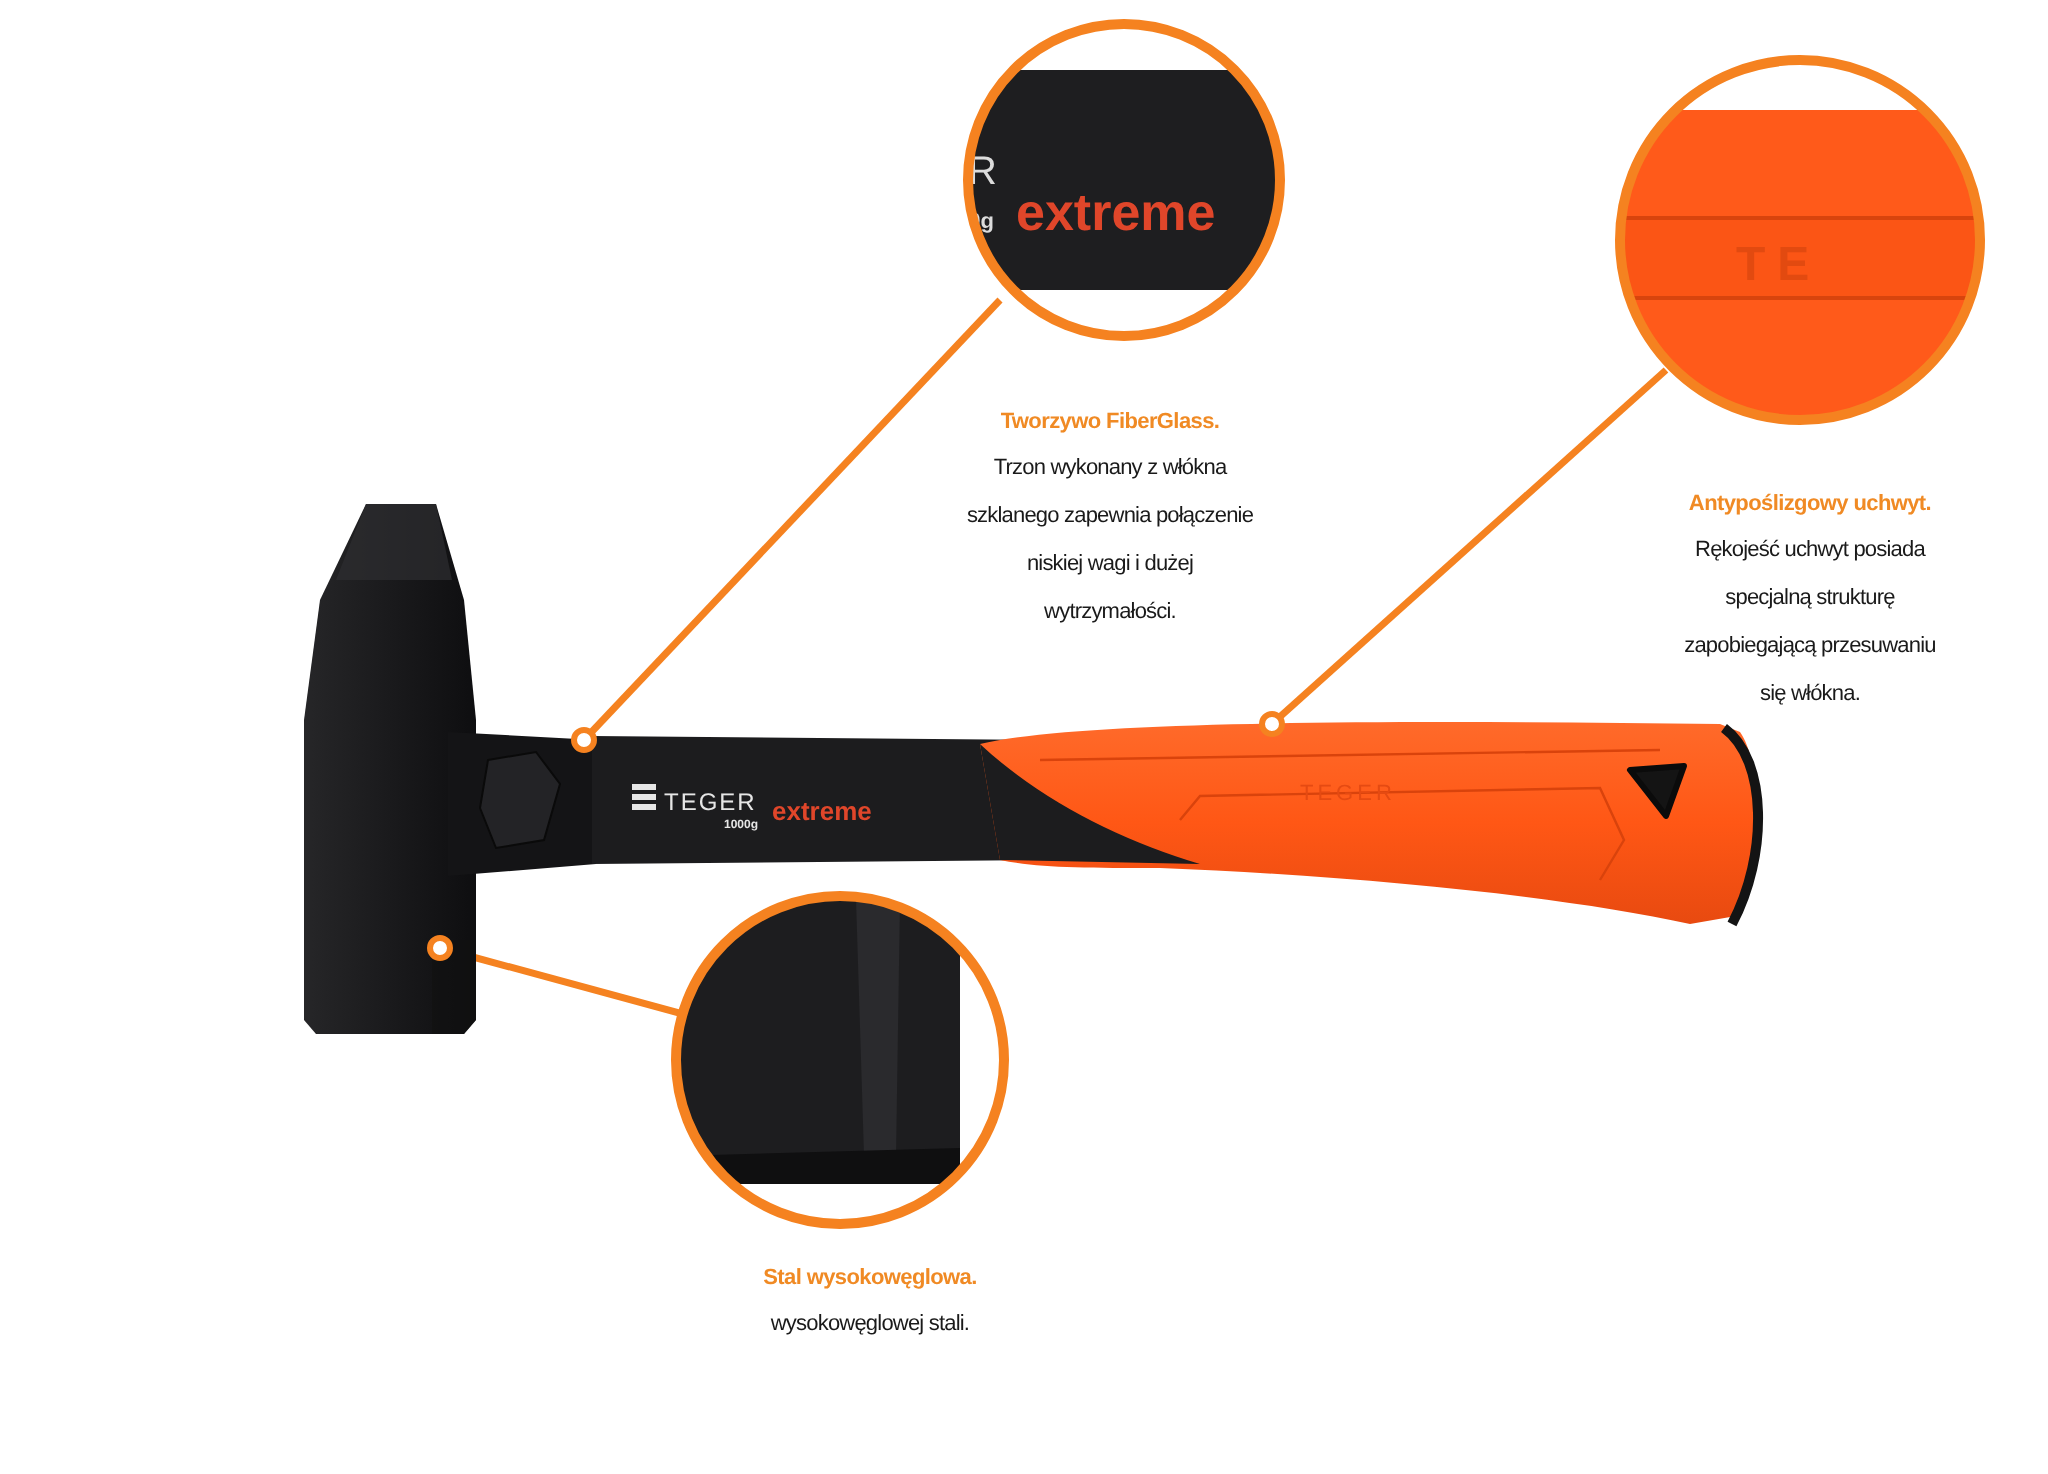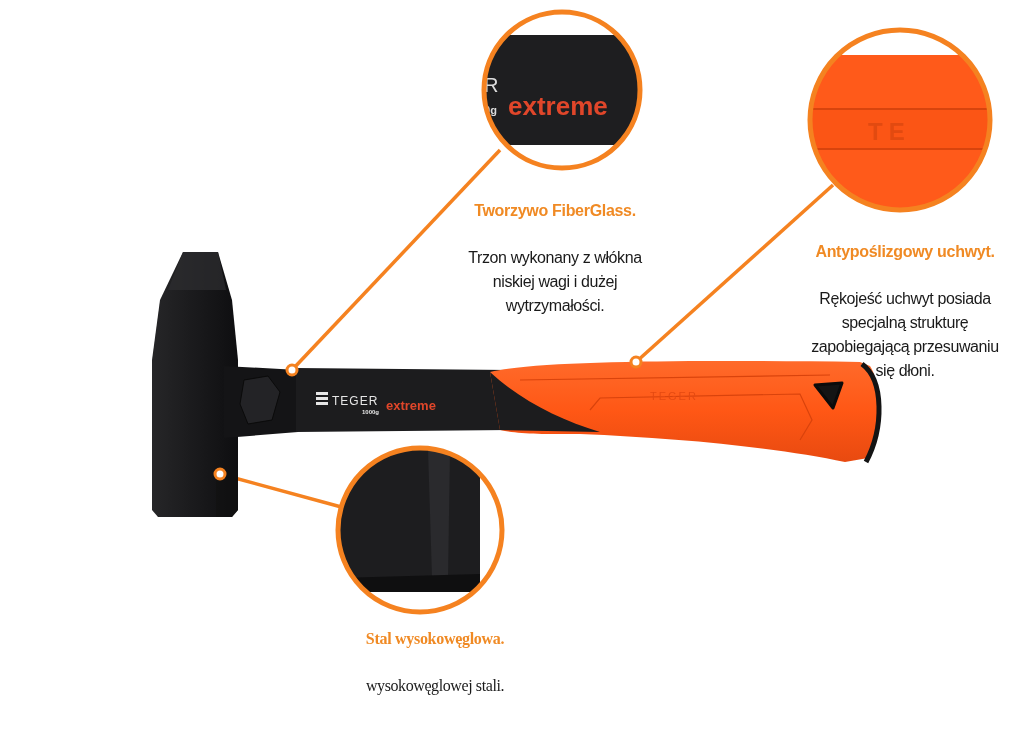--- a/index.html
+++ b/index.html
@@ -1,23 +1,23 @@
 <!DOCTYPE html>
 <html><head>
   <meta charset="utf-8">
   <style>
     html, body { margin: 0; padding: 0; background: #ffffff; }
     body { width: 1024px; height: 737px; position: relative; overflow: hidden; font-family: "Liberation Sans", sans-serif; }
     .stage { position: absolute; left: 0; top: 0; width: 1024px; height: 737px; }
     .caption { position: absolute; text-align: center; color: #1a1a1a; font-family: "Liberation Sans", sans-serif; font-stretch: condensed; }
-    .caption .title { color: #f08a24; font-weight: bold; font-size: 16px; line-height: 22px; letter-spacing: -0.3px; }
-    .caption .body { font-size: 16px; line-height: 24px; letter-spacing: -0.4px; margin-top: 24px; }
+    .caption .title { color: #f08a24; font-weight: bold; font-size: 11px; line-height: 22px; letter-spacing: -0.3px; }
+    .caption .body { font-size: 11px; line-height: 24px; letter-spacing: -0.4px; }
     .cap-fiber { left: 420px; top: 200px; width: 270px; }
     .cap-grip { left: 785px; top: 241px; width: 240px; }
-    .cap-steel { left: 295px; top: 628px; width: 280px; font-family: Liberation Serif, serif; }
+    .cap-steel { left: 295px; top: 628px; width: 280px; }
     svg { position: absolute; left: 0; top: 0; }
   </style>
 </head>
 <body>
 
 <div class="stage">
 
   <svg width="1024" height="737" viewBox="0 0 1024 737">
     <defs>
       <clipPath id="clipFiber">
@@ -116,32 +116,33 @@
         <path d="M338 578 L480 574 L480 592 L338 592 Z" fill="#0f0f10"></path>
       </g>
       <circle cx="420" cy="530" r="82" fill="none" stroke="#f58220" stroke-width="5"></circle>
     </g>
   </svg>
 
   <div class="caption cap-fiber">
     <div class="title">Tworzywo FiberGlass.</div>
     <div class="body">
       <div>Trzon wykonany z włókna</div>
+      <div>szklanego zapewnia połączenie</div>
       <div>niskiej wagi i dużej</div>
       <div>wytrzymałości.</div>
     </div>
   </div>
 
   <div class="caption cap-grip">
     <div class="title">Antypoślizgowy uchwyt.</div>
     <div class="body">
       <div>Rękojeść uchwyt posiada</div>
       <div>specjalną strukturę</div>
       <div>zapobiegającą przesuwaniu</div>
-      <div>się dłoni.</div>
+      <div>się włókna.</div>
     </div>
   </div>
 
   <div class="caption cap-steel">
     <div class="title">Stal wysokowęglowa.</div>
     <div class="body">
       <div>wysokowęglowej stali.</div>
     </div>
   </div>
 

